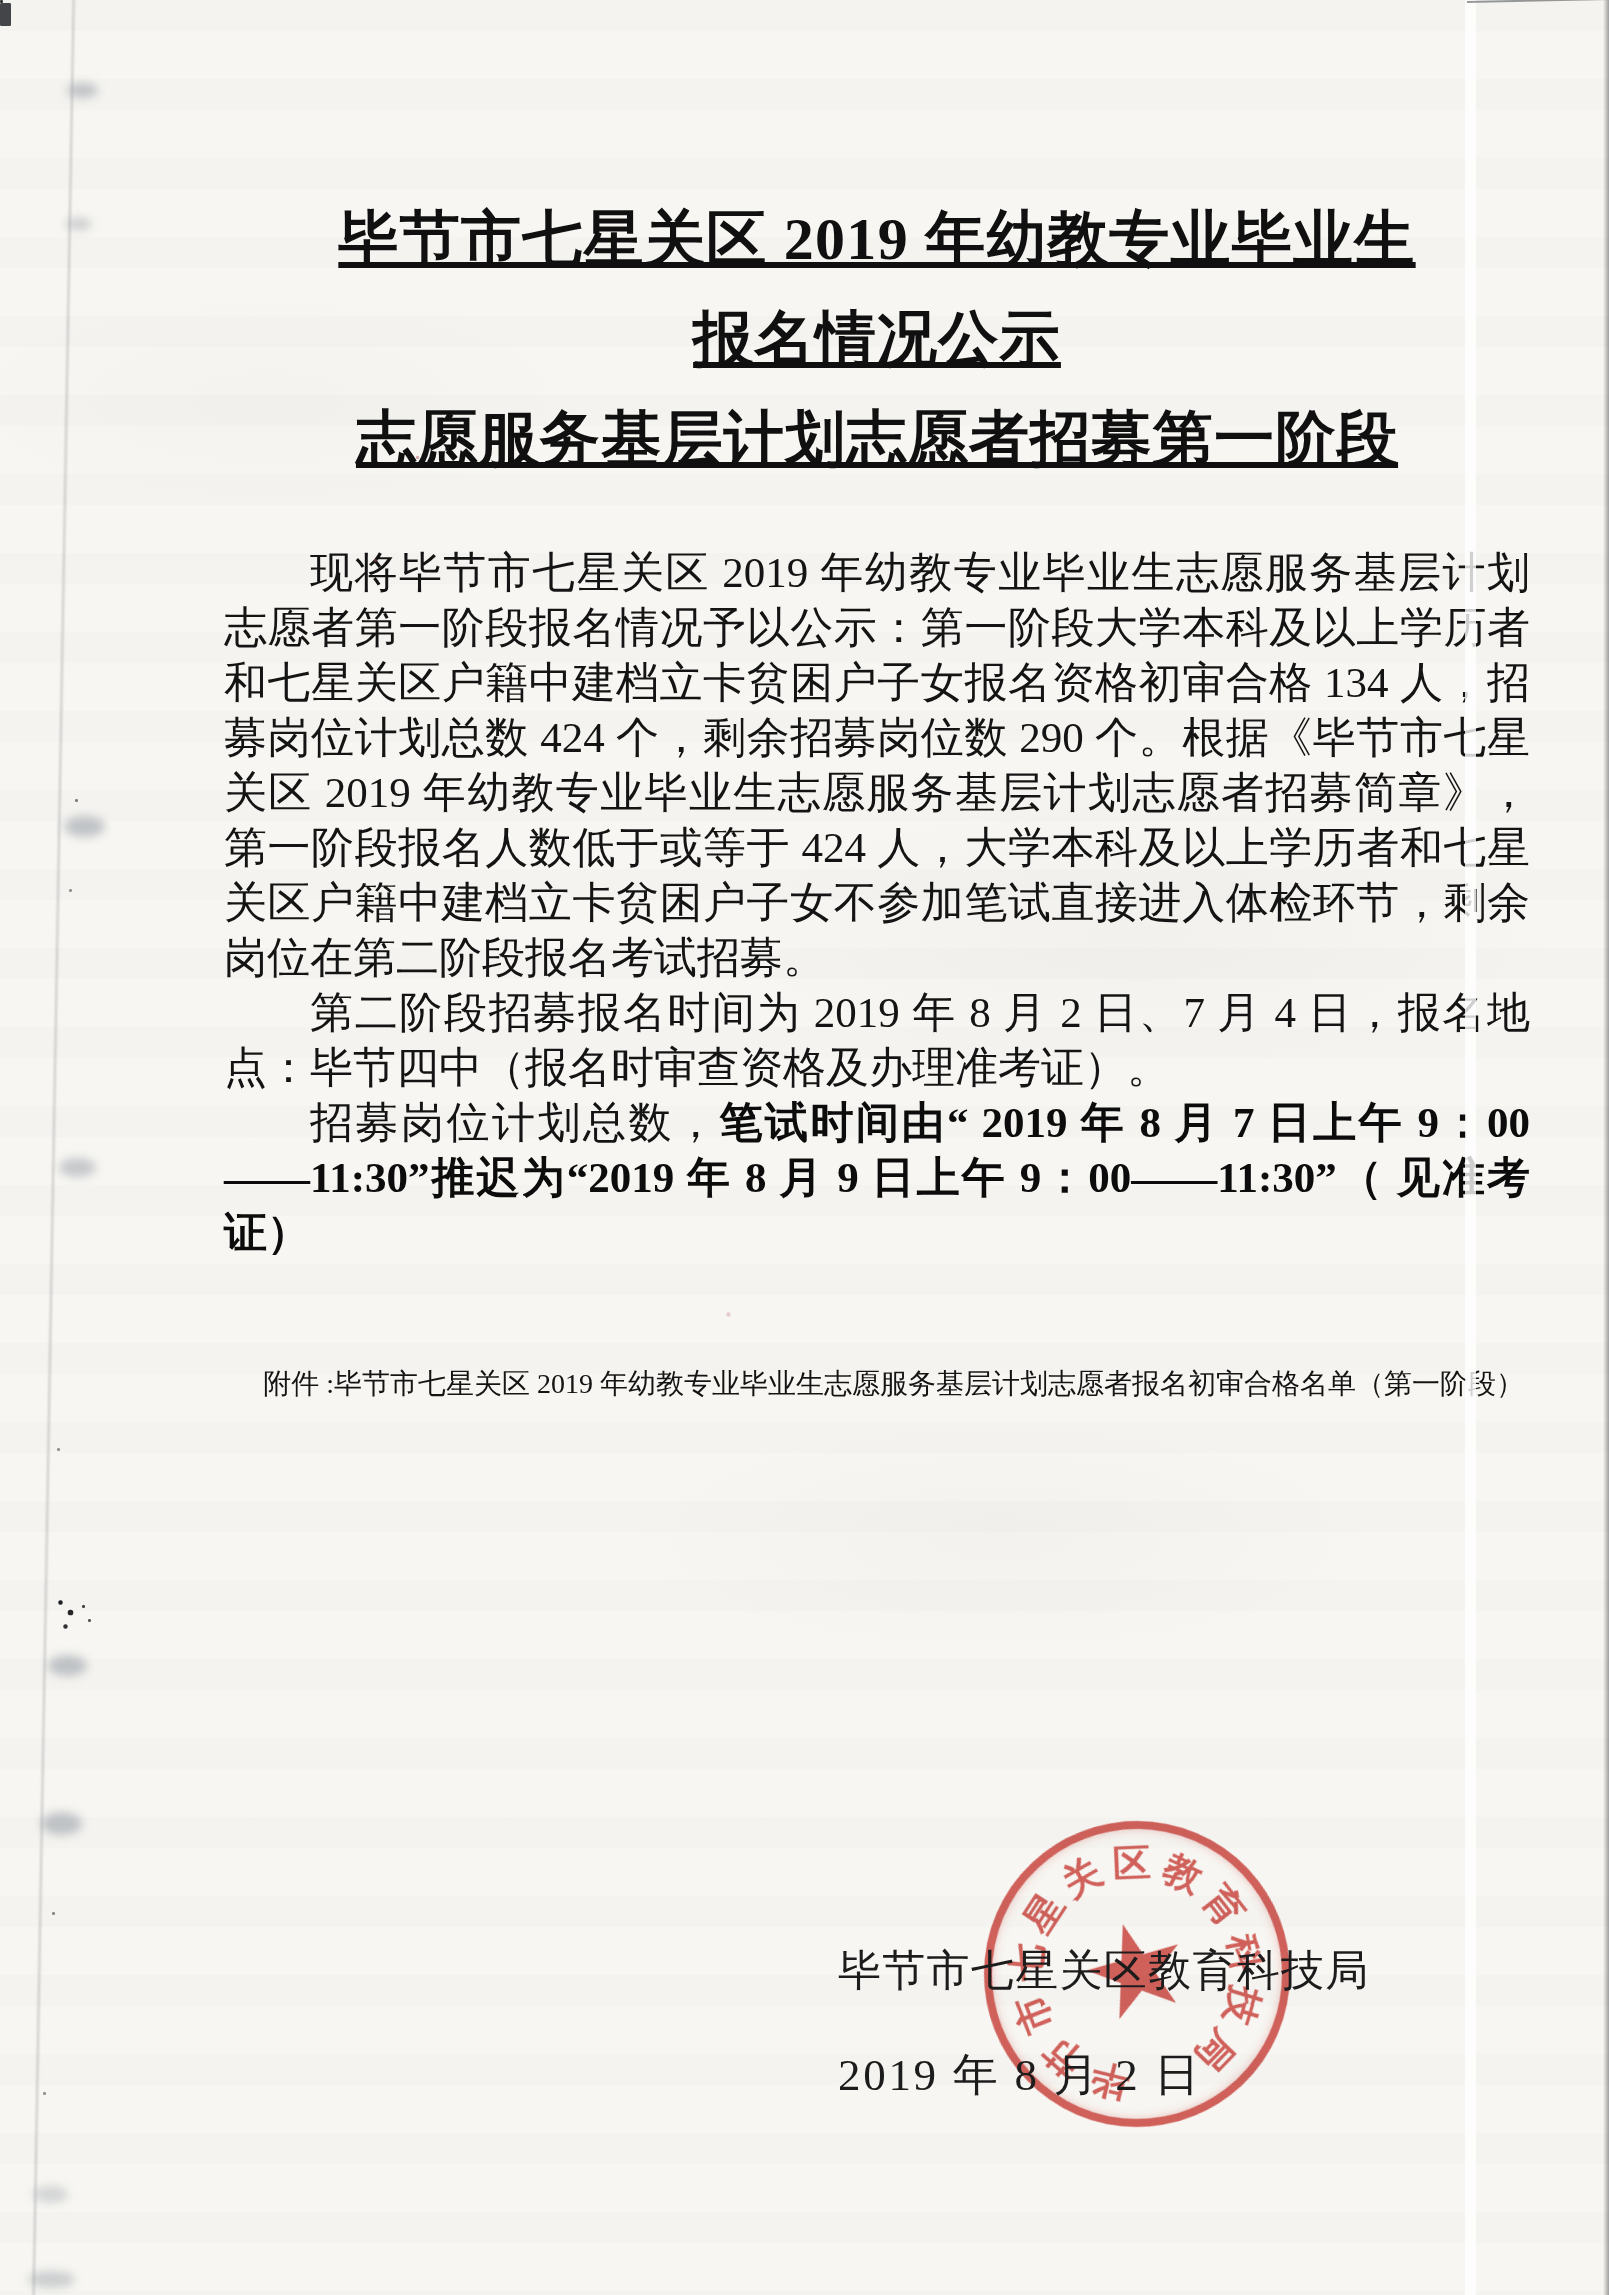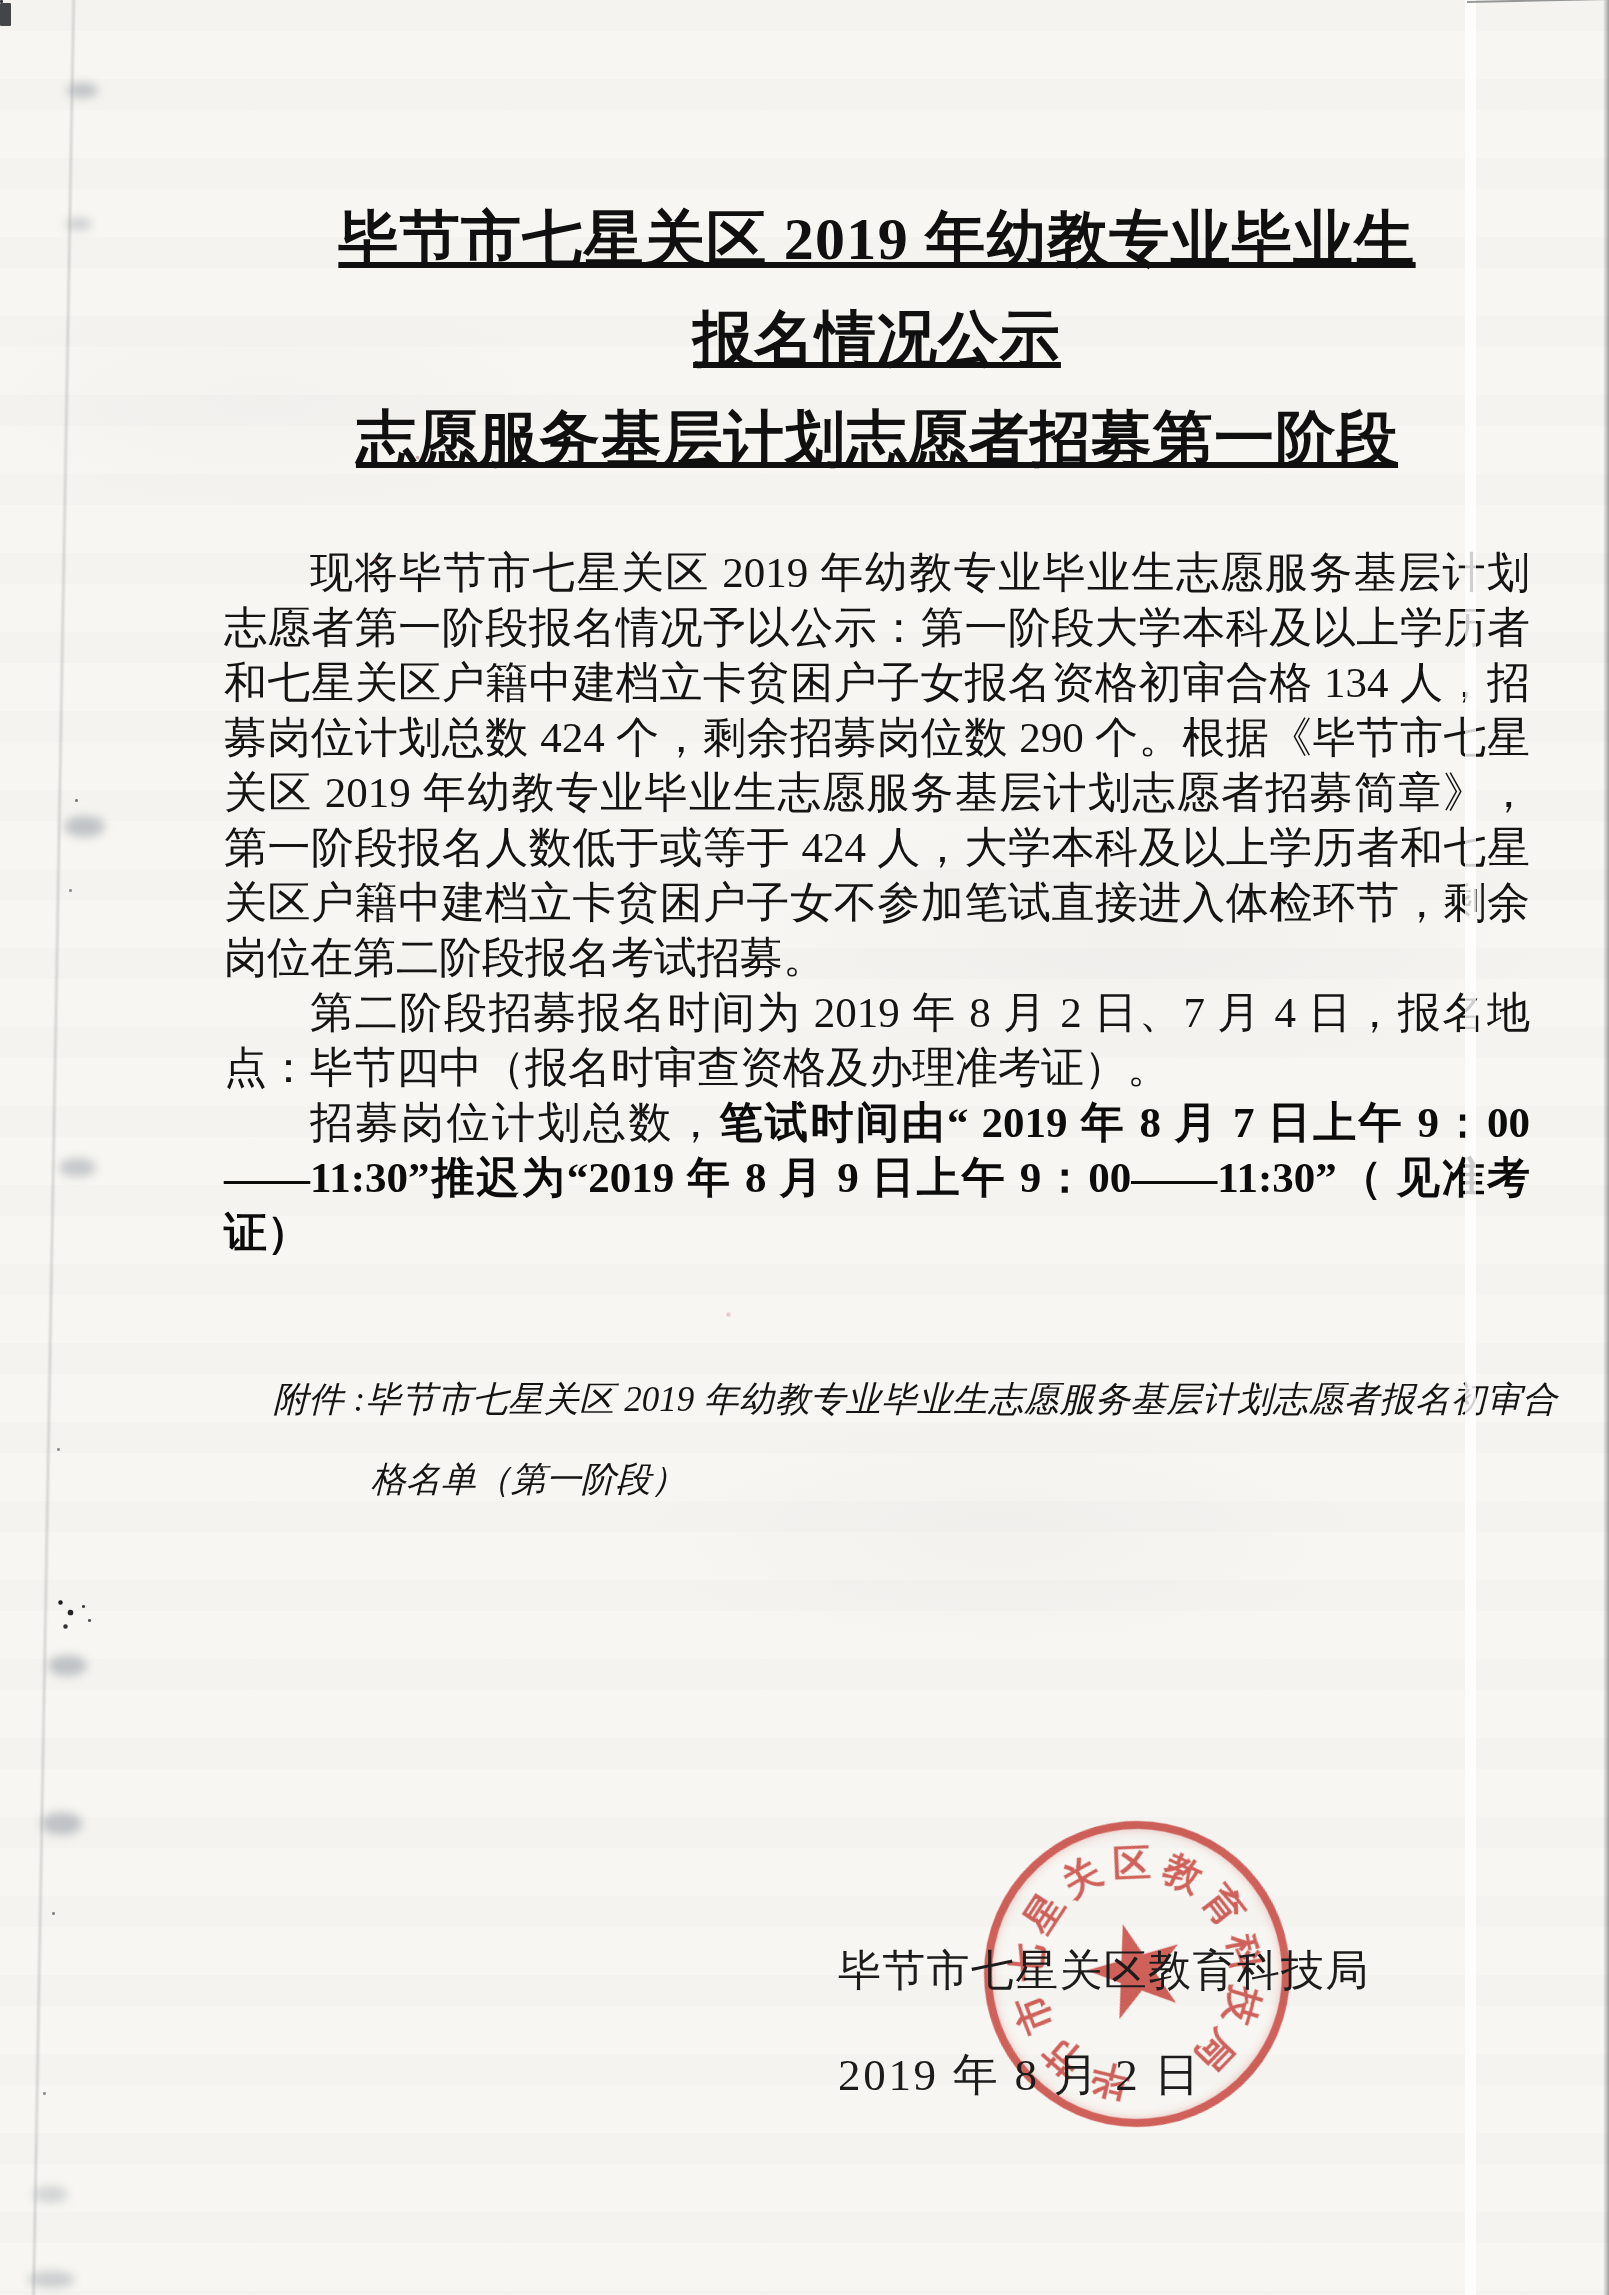--- a/index.html
+++ b/index.html
@@ -11,23 +11,23 @@
           radial-gradient(601px 200px at 1136px 935px, rgba(140,145,155,0.05), rgba(0,0,0,0) 70%),
           radial-gradient(534px 174px at 1002px 1537px, rgba(140,145,155,0.045), rgba(0,0,0,0) 70%),
           radial-gradient(468px 160px at 267px 401px, rgba(150,150,160,0.035), rgba(0,0,0,0) 70%);}
   .content{position:absolute;left:224px;top:0;width:1306px;color:#161616;}
   .doc-title{margin-top:189px;text-align:center;font-weight:900;font-size:60px;
              line-height:100px;letter-spacing:1.3px;color:#101010;text-decoration:underline;}
   .doc-body{margin-top:56px;font-size:43px;line-height:55px;text-align:justify;
             text-justify:inter-ideograph;word-break:break-all;font-weight:500;color:#141414;}
   .doc-body p{margin:0;text-indent:2em;}
   .doc-body b{font-weight:700;color:#0c0c0c;}
-  .attachment{margin-top:100px;margin-right:-27px;font-size:35px;line-height:80px;
+  .attachment{margin-top:100px;margin-right:-27px;font-size:28px;line-height:48px;
               font-weight:500;color:#141414;padding-left:4.2em;text-indent:-2.8em;
-              text-align:justify;word-break:break-all;font-style:italic;}
+              text-align:justify;word-break:break-all;}
   .sig-block{position:absolute;left:838px;top:1919px;width:615px;text-align:left;
              color:#1c1c1c;z-index:3;}
   .sig-org{font-size:43px;line-height:104px;font-weight:500;letter-spacing:1.3px;}
   .sig-date{font-size:45px;line-height:104px;font-weight:400;letter-spacing:2.7px;}
   
   .seal{position:absolute;left:984px;top:1821px;width:306px;height:306px;z-index:2;
         transform:rotate(-16deg);opacity:0.82;mix-blend-mode:multiply;filter:blur(0.4px);}
   .seal-ring{position:absolute;inset:0;border:8.7px solid #cf413c;border-radius:50%;
              box-shadow:inset 0 0 9.4px rgba(207,65,60,0.35);}
   .seal-star{position:absolute;left:50%;top:50%;transform:translate(-50%,-54%);

